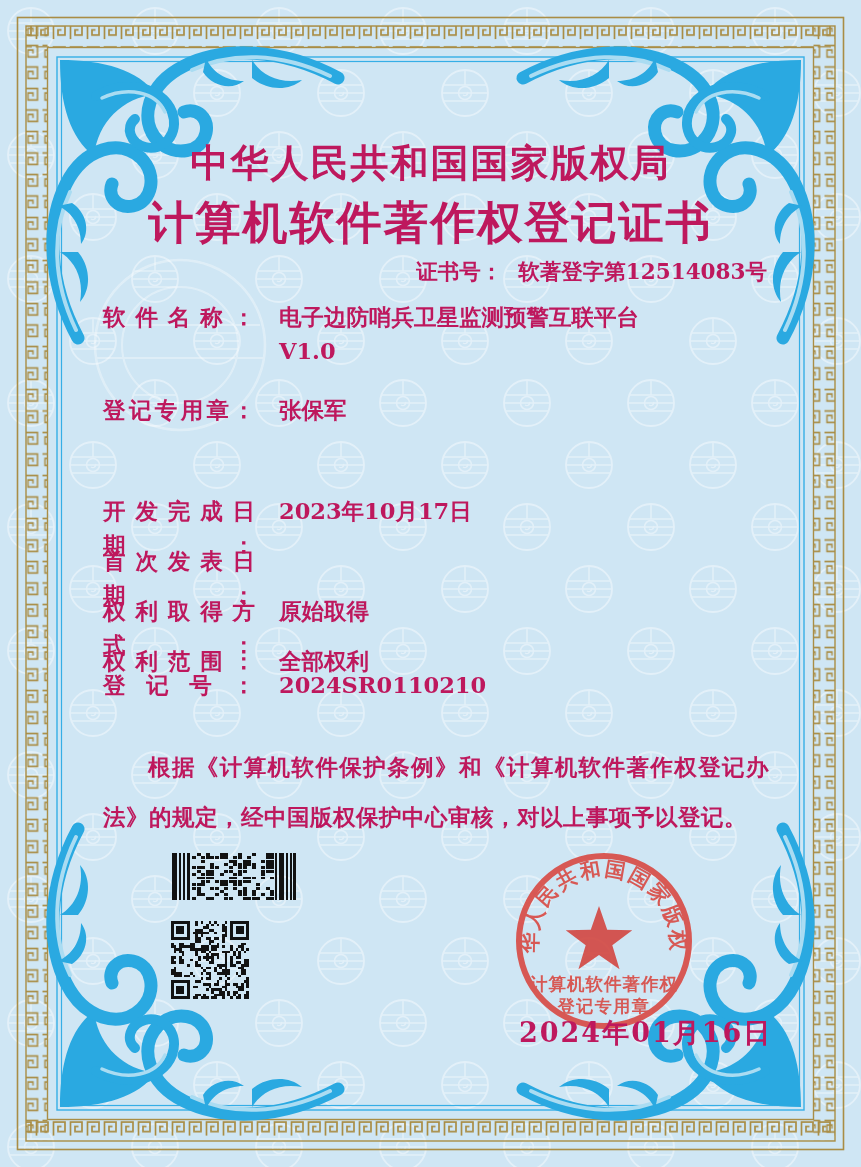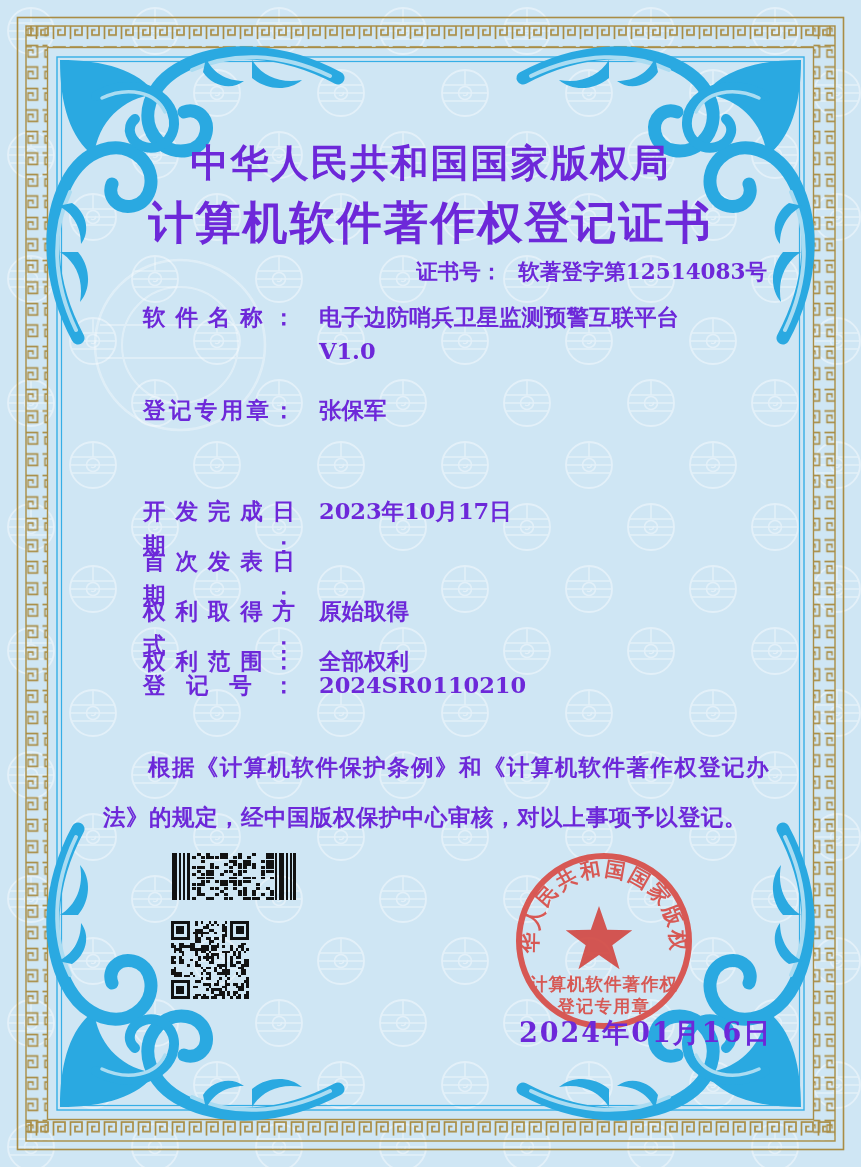--- a/index.html
+++ b/index.html
@@ -2,40 +2,40 @@
 <html><head>
 <meta charset="utf-8">
 <style>
   html,body{margin:0;padding:0;}
   .page{
     position:relative;
     width:861px;height:1167px;
     overflow:hidden;
     background:#cfe6f4;
     font-family:"DejaVu Serif","Liberation Serif",serif;
-    color:#6d28d9;
+    color:#be185d;
   }
   .layer{position:absolute;left:0;top:0;}
   .authority{
     position:absolute;left:0;top:138px;width:861px;
     text-align:center;font-size:38px;font-weight:700;letter-spacing:2px;
   }
   .cert-title{
     position:absolute;left:0;top:193px;width:861px;
     text-align:center;font-size:45px;font-weight:700;letter-spacing:2px;
   }
   .cert-no{
     position:absolute;right:94px;top:257px;
     font-size:21.5px;font-weight:700;display:flex;gap:16px;align-items:flex-end;
   }
   .field{
     position:absolute;left:103px;display:flex;align-items:flex-start;
     font-size:22.5px;font-weight:700;line-height:34px;
   }
-  .field .flabel{width:152px;text-align:justify;text-align-last:justify;flex:none;margin-left:40px;}
+  .field .flabel{width:152px;text-align:justify;text-align-last:justify;flex:none;}
   .field .fvalue{margin-left:24px;}
   .para{
     position:absolute;left:103px;top:742px;width:666px;
     font-size:22.5px;font-weight:700;line-height:50px;
     text-indent:45px;text-align:justify;letter-spacing:0.5px;
   }
   .barcode{position:absolute;left:172px;top:853px;}
   .qrcode{position:absolute;left:170px;top:921px;}
   .seal{position:absolute;left:504px;top:841px;}
   .issue-date{

